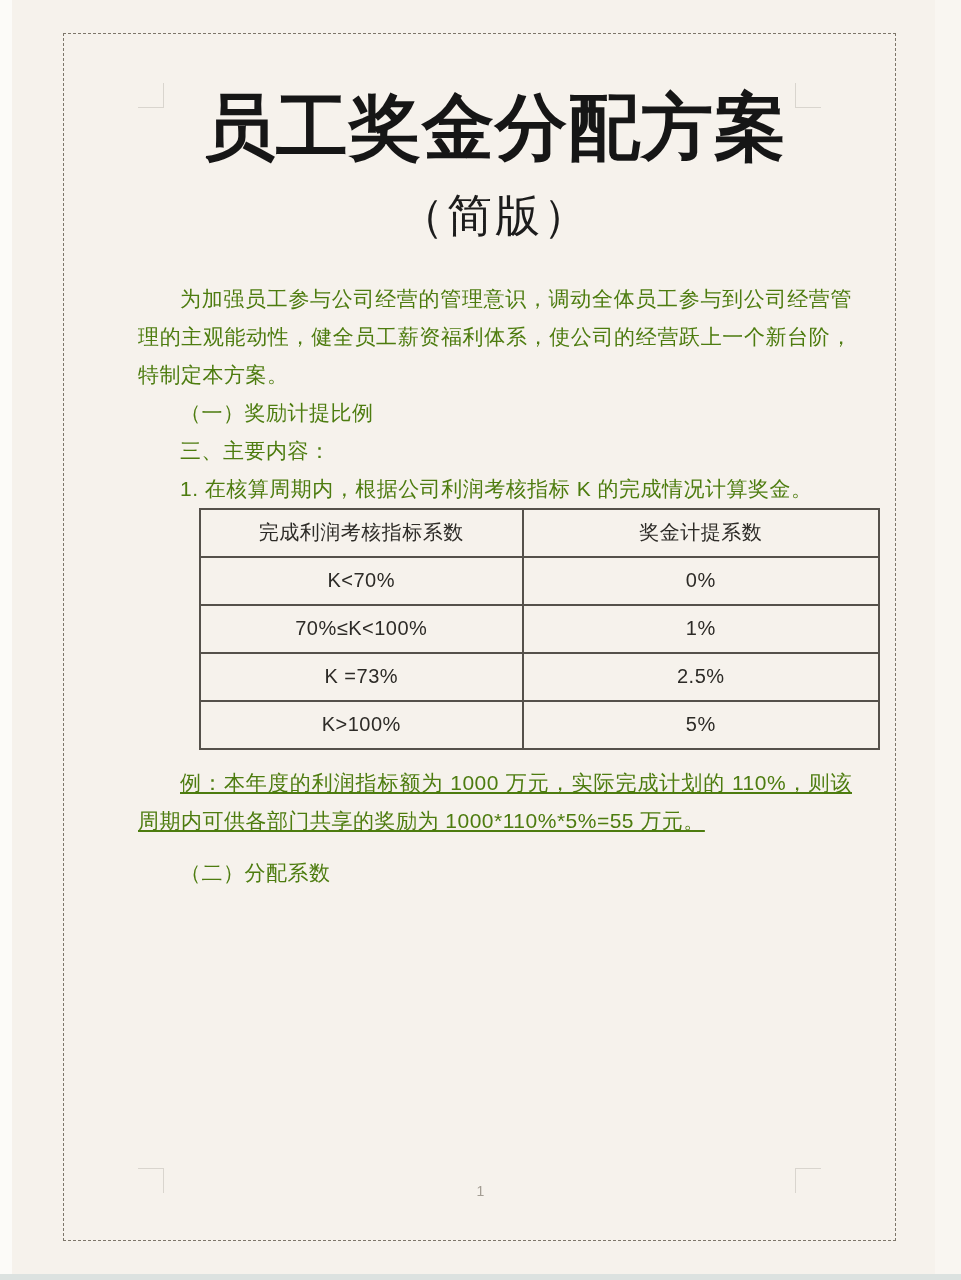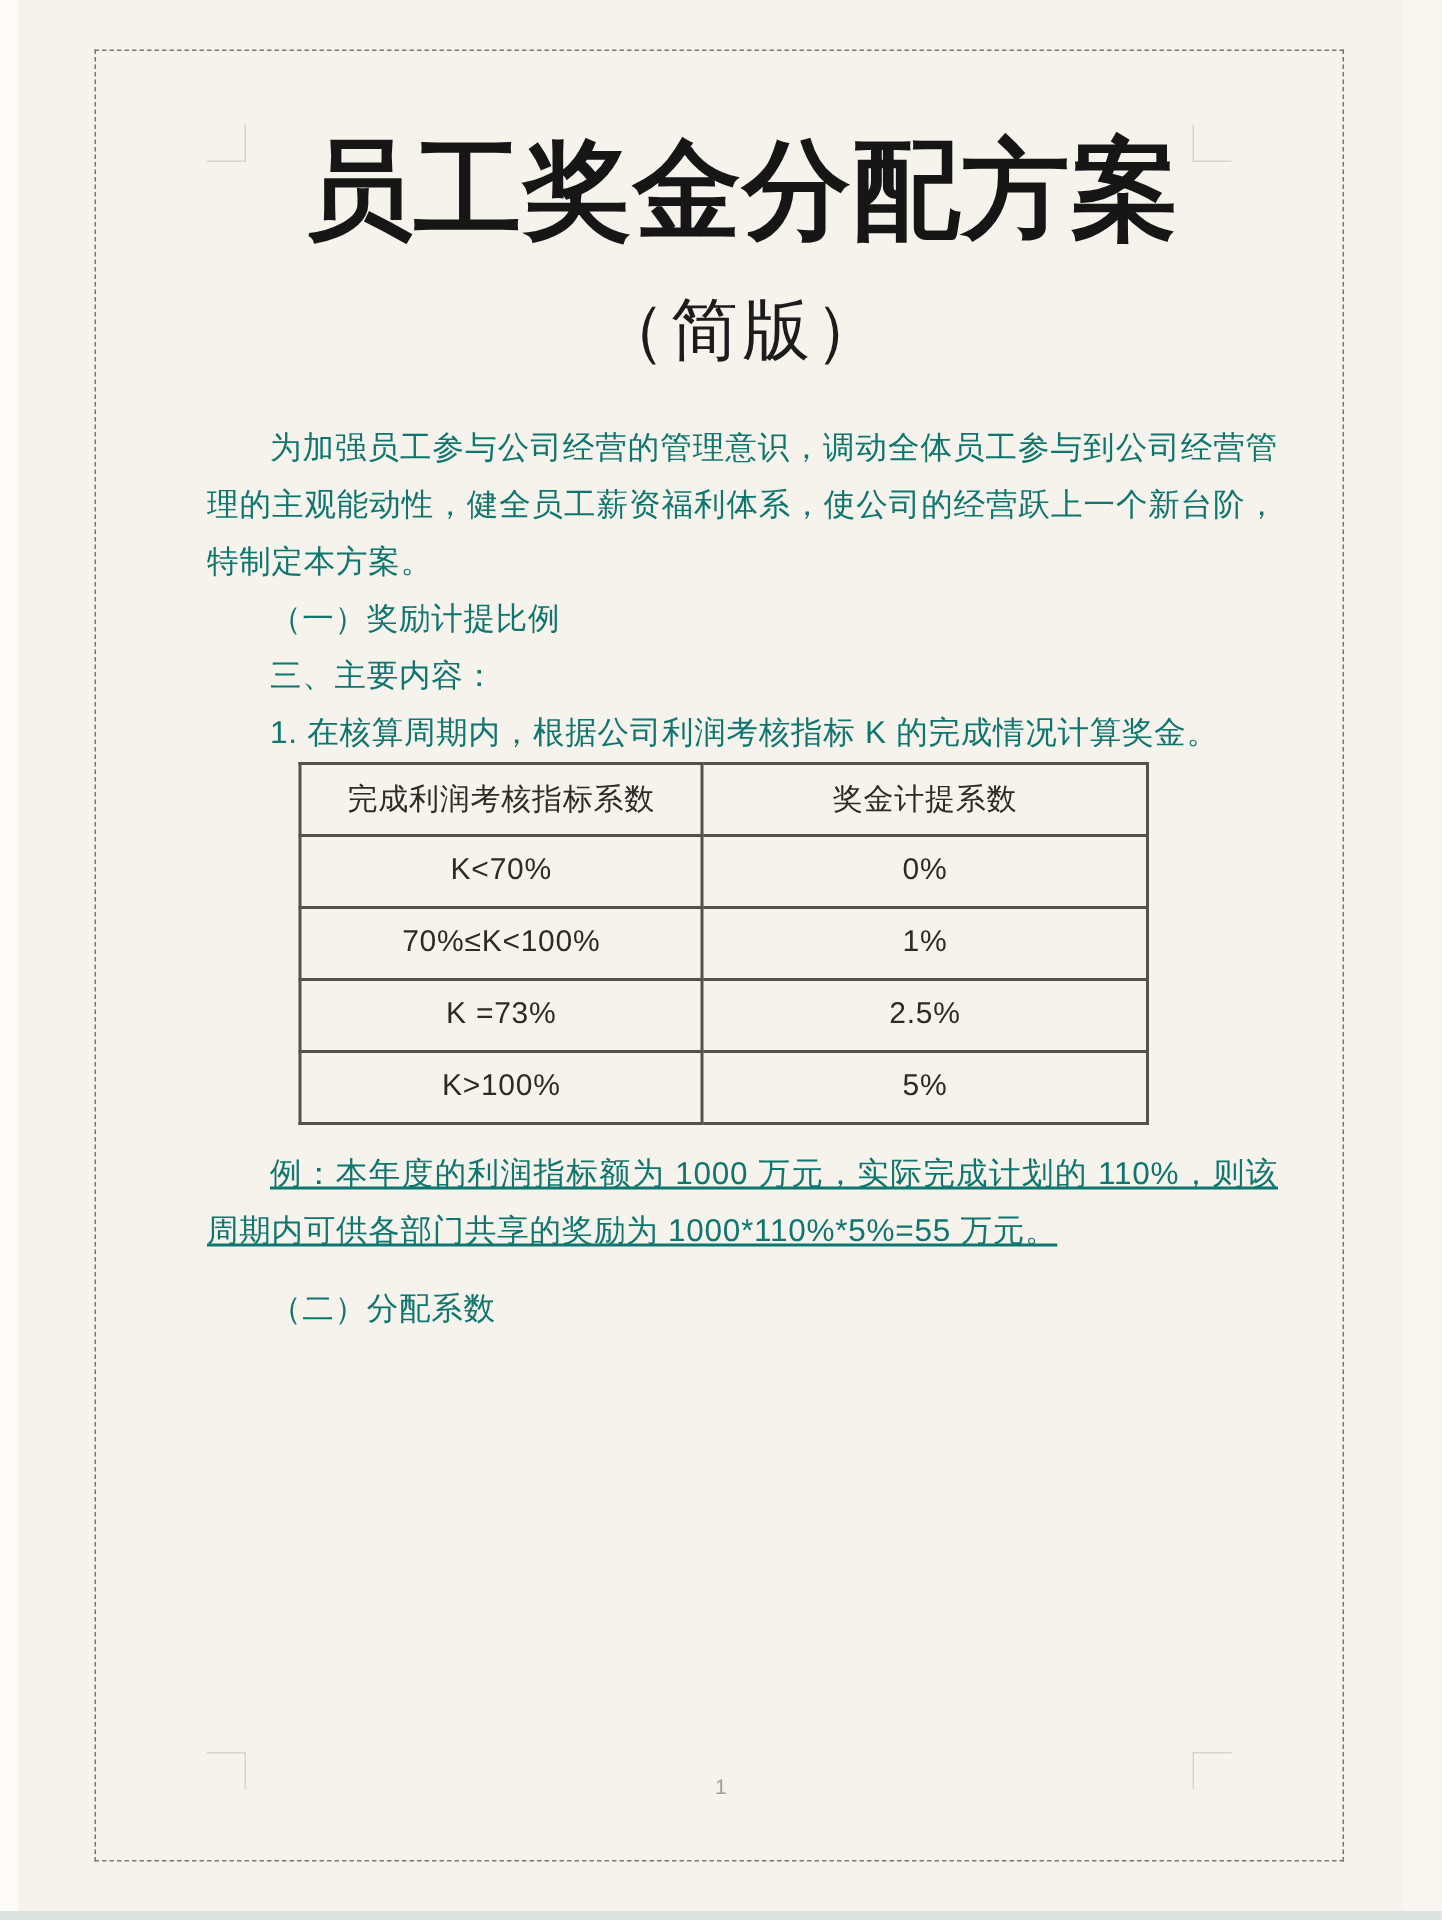--- a/index.html
+++ b/index.html
@@ -51,43 +51,43 @@
     margin: 88px 0 0 0;
     font-size: 72px;
     line-height: 1.1;
     font-weight: 900;
     letter-spacing: 1px;
     text-align: center;
     color: #161616;
   }
   .doc-subtitle {
     margin-top: 24px;
-    font-family: Liberation Sans, sans-serif;
+    font-family: Liberation Mono, monospace;
     font-size: 45px;
     line-height: 1.3;
     text-align: center;
     letter-spacing: 3px;
     color: #1c1c1c;
   }
   .para {
     margin: 0;
     font-size: 21px;
     line-height: 38px;
     letter-spacing: 0.5px;
-    color: #0f766e;
+    color: #4d7c0f;
     text-indent: 2em;
     text-align: justify;
   }
   .para.first { margin-top: 30px; }
   .para.after-table { margin-top: 14px; text-decoration: underline; }
   .para.sect2 { margin-top: 14px; }
 
   table.rate-table {
     margin: 0 0 0 61px;
-    width: 567px;
+    width: 681px;
     border-collapse: collapse;
     table-layout: fixed;
   }
   table.rate-table th,
   table.rate-table td {
     border: 2px solid #55514b;
     height: 46px;
     text-align: center;
     vertical-align: middle;
     font-size: 20px;

